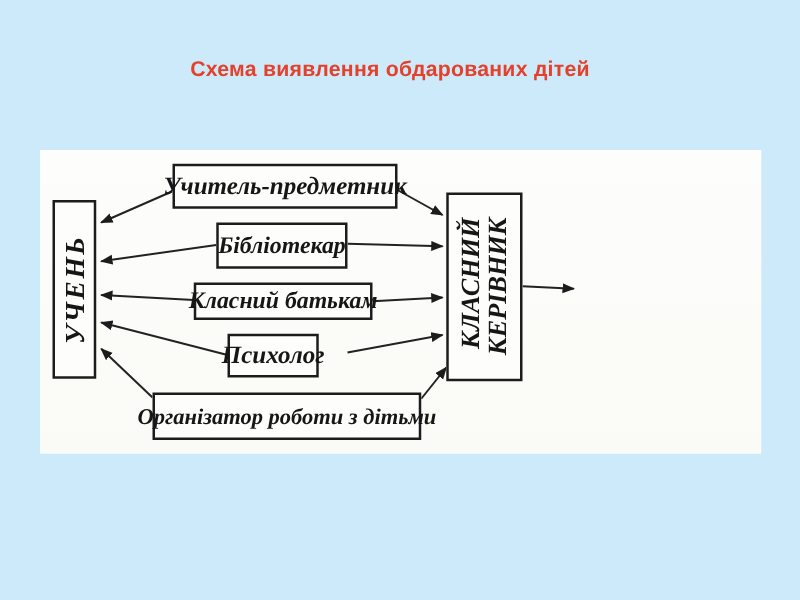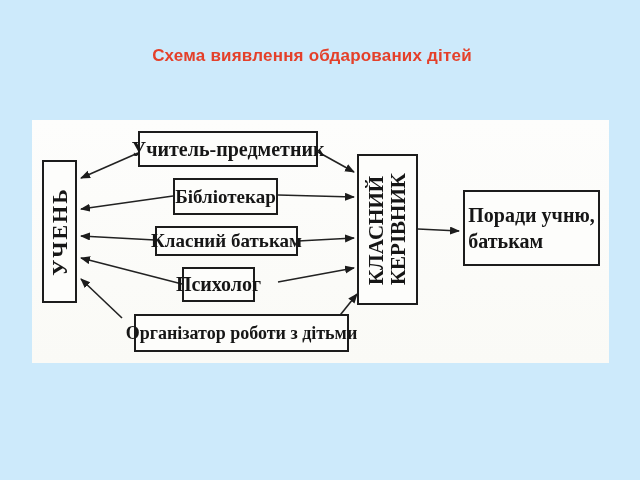--- a/index.html
+++ b/index.html
@@ -29,35 +29,36 @@
     position: absolute; left: 0; top: 0;
     width: 577px; height: 243px;
   }
   .dbox {
     position: absolute;
     border: 2px solid #1c1c1c;
     background: #fdfdfb;
     display: flex;
     align-items: center;
     justify-content: center;
-    text-align: left;
+    text-align: right;
     color: #161616;
     font-family: "Liberation Serif", serif;
     font-weight: bold;
     box-sizing: border-box;
     white-space: nowrap;
+    font-style: italic;
   }
   .vtext { transform: rotate(-90deg); line-height: 1.05; }
   .box-student      { left: 10px;  top: 40px;  width: 35px;  height: 143px; font-size: 22px; }
   .box-student .vtext { letter-spacing: 2px; }
   .box-teacher      { left: 106px; top: 11px;  width: 180px; height: 36px;  font-size: 20px; }
   .box-librarian    { left: 141px; top: 58px;  width: 105px; height: 37px;  font-size: 19px; }
   .box-classteacher { left: 123px; top: 106px; width: 143px; height: 30px;  font-size: 19px; }
   .box-psychologist { left: 150px; top: 147px; width: 73px;  height: 35px;  font-size: 20px; }
-  .box-organizer    { left: 90px;  top: 194px; width: 215px; height: 38px;  font-size: 18px; margin-left: 12px; }
+  .box-organizer    { left: 90px;  top: 194px; width: 215px; height: 38px;  font-size: 18px; }
   .box-coordinator  { left: 325px; top: 34px;  width: 61px;  height: 151px; font-size: 21px; }
   .box-advice       { left: 431px; top: 70px;  width: 137px; height: 76px;  font-size: 20px; line-height: 1.3; }
 </style>
 </head>
 <body>
 
 <div class="slide-title">Схема виявлення обдарованих дітей</div>
 
 <div class="panel">
 
@@ -106,20 +107,14 @@
     <span>Організатор роботи з дітьми</span>
   </div>
 
   <div class="dbox box-coordinator">
     <div class="vtext">
       <div>КЛАСНИЙ</div>
       <div>КЕРІВНИК</div>
     </div>
   </div>
 
-  <div class="dbox box-advice">
-    <div>
-      <div>Поради учню,</div>
-      <div>батькам</div>
-    </div>
-  </div>
 
 </div>
 
 </body></html>

